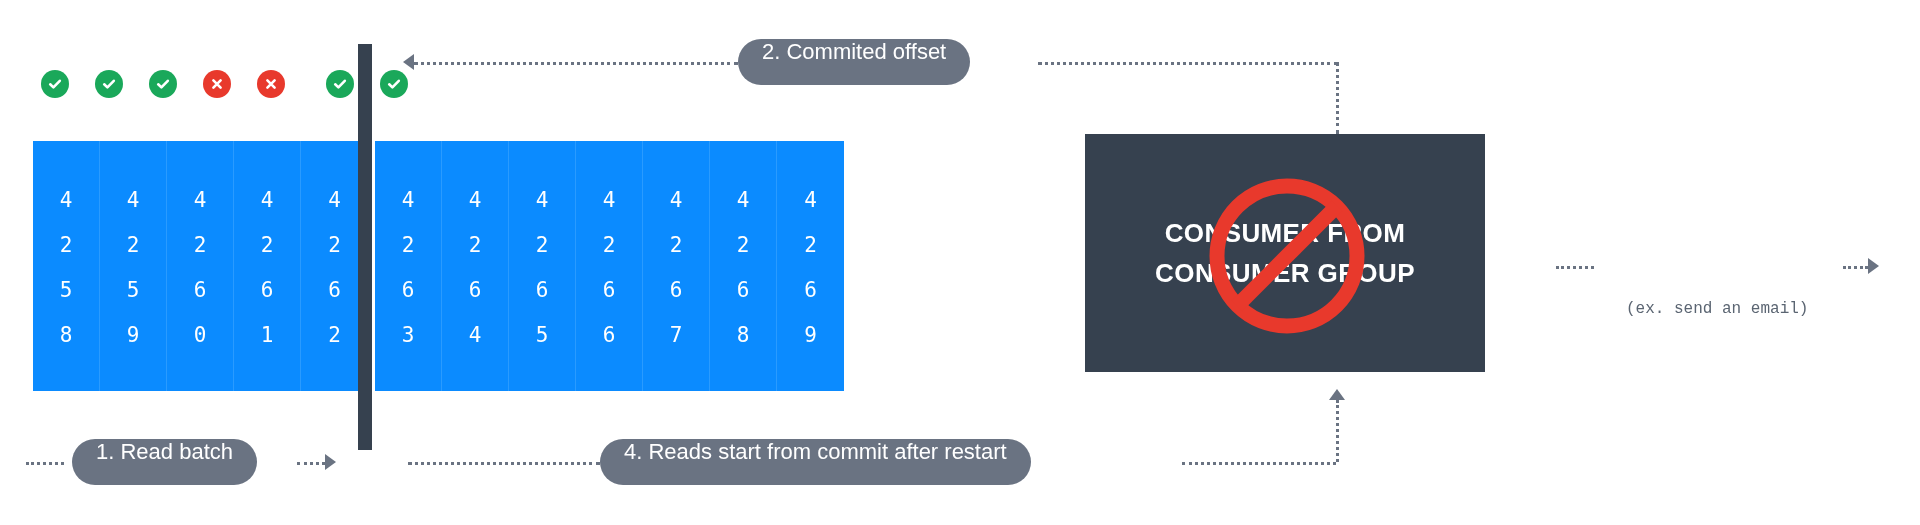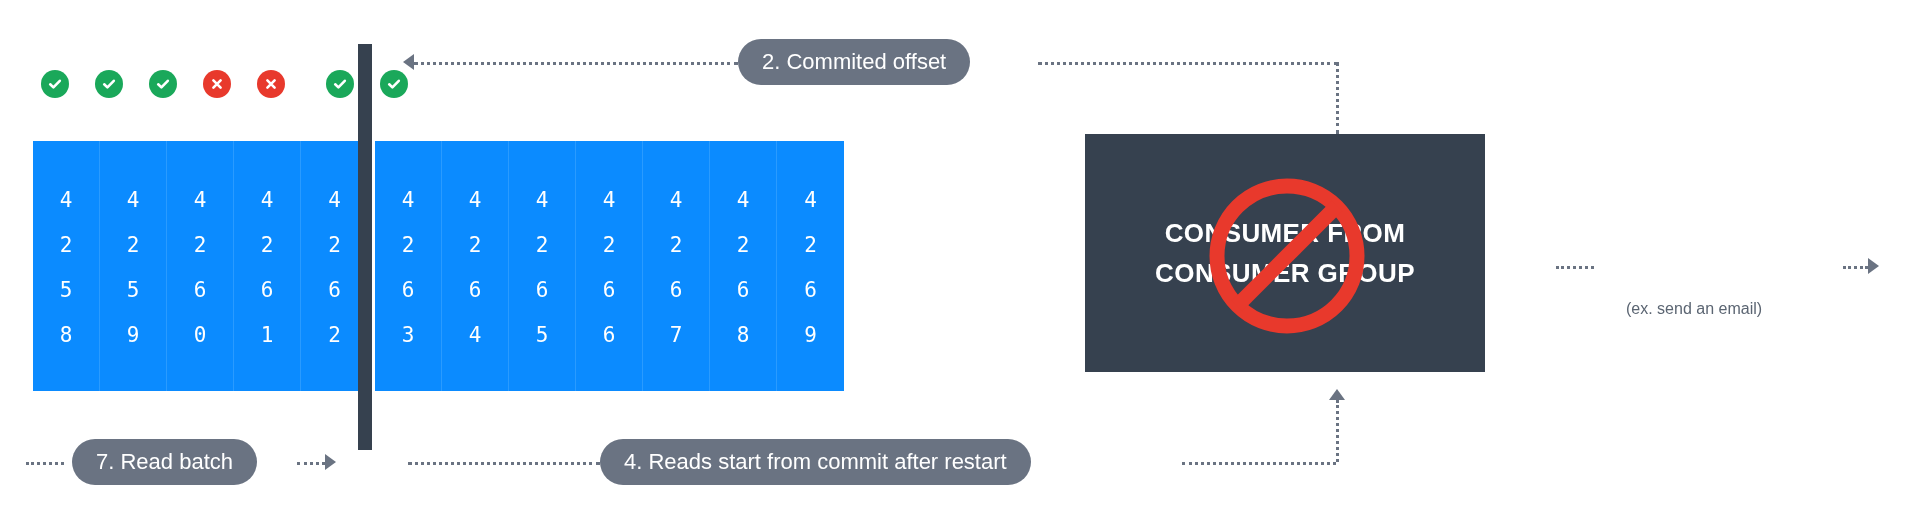--- a/index.html
+++ b/index.html
@@ -114,34 +114,34 @@
     pointer-events: none;
   }
 
   
   .pill {
     position: absolute;
     background: #6a7382;
     color: #ffffff;
     border-radius: 26px;
     display: flex;
-    align-items: center;
     justify-content: center;
     font-size: 22px;
     height: 46px;
     padding: 0 24px;
     white-space: nowrap;
     box-sizing: border-box;
   }
 
   .subnote {
     position: absolute;
     color: #5b6572;
     font-size: 16px;
     white-space: nowrap;
+    font-family: Liberation Mono, monospace;
   }
 
   
   .dotline {
     position: absolute;
     pointer-events: none;
   }
   .dotline.h {
     height: 0;
     border-top: 3px dotted #6a7382;
@@ -308,21 +308,21 @@
     <span>2. Commited offset</span>
   </div>
 
   <div class="dotline h" style="left:1556px; top:266px; width:38px;"></div>
   <div class="dotline h" style="left:1843px; top:266px; width:25px;"></div>
   <div class="arrow right" style="left:1868px; top:258px;"></div>
   <div class="subnote" style="left:1626px; top:300px;">(ex. send an email)</div>
 
   <div class="dotline h" style="left:26px; top:462px; width:38px;"></div>
   <div class="pill" style="left:72px; top:439px;">
-    <span>7. Read batch</span>
+    <span>1. Read batch</span>
   </div>
   <div class="dotline h" style="left:297px; top:462px; width:28px;"></div>
   <div class="arrow right" style="left:325px; top:454px;"></div>
 
   <div class="dotline h" style="left:408px; top:462px; width:192px;"></div>
   <div class="pill" style="left:600px; top:439px;">
     <span>4. Reads start from commit after restart</span>
   </div>
   <div class="dotline h" style="left:1182px; top:462px; width:154px;"></div>
   <div class="dotline v" style="left:1336px; top:400px; height:62px;"></div>

